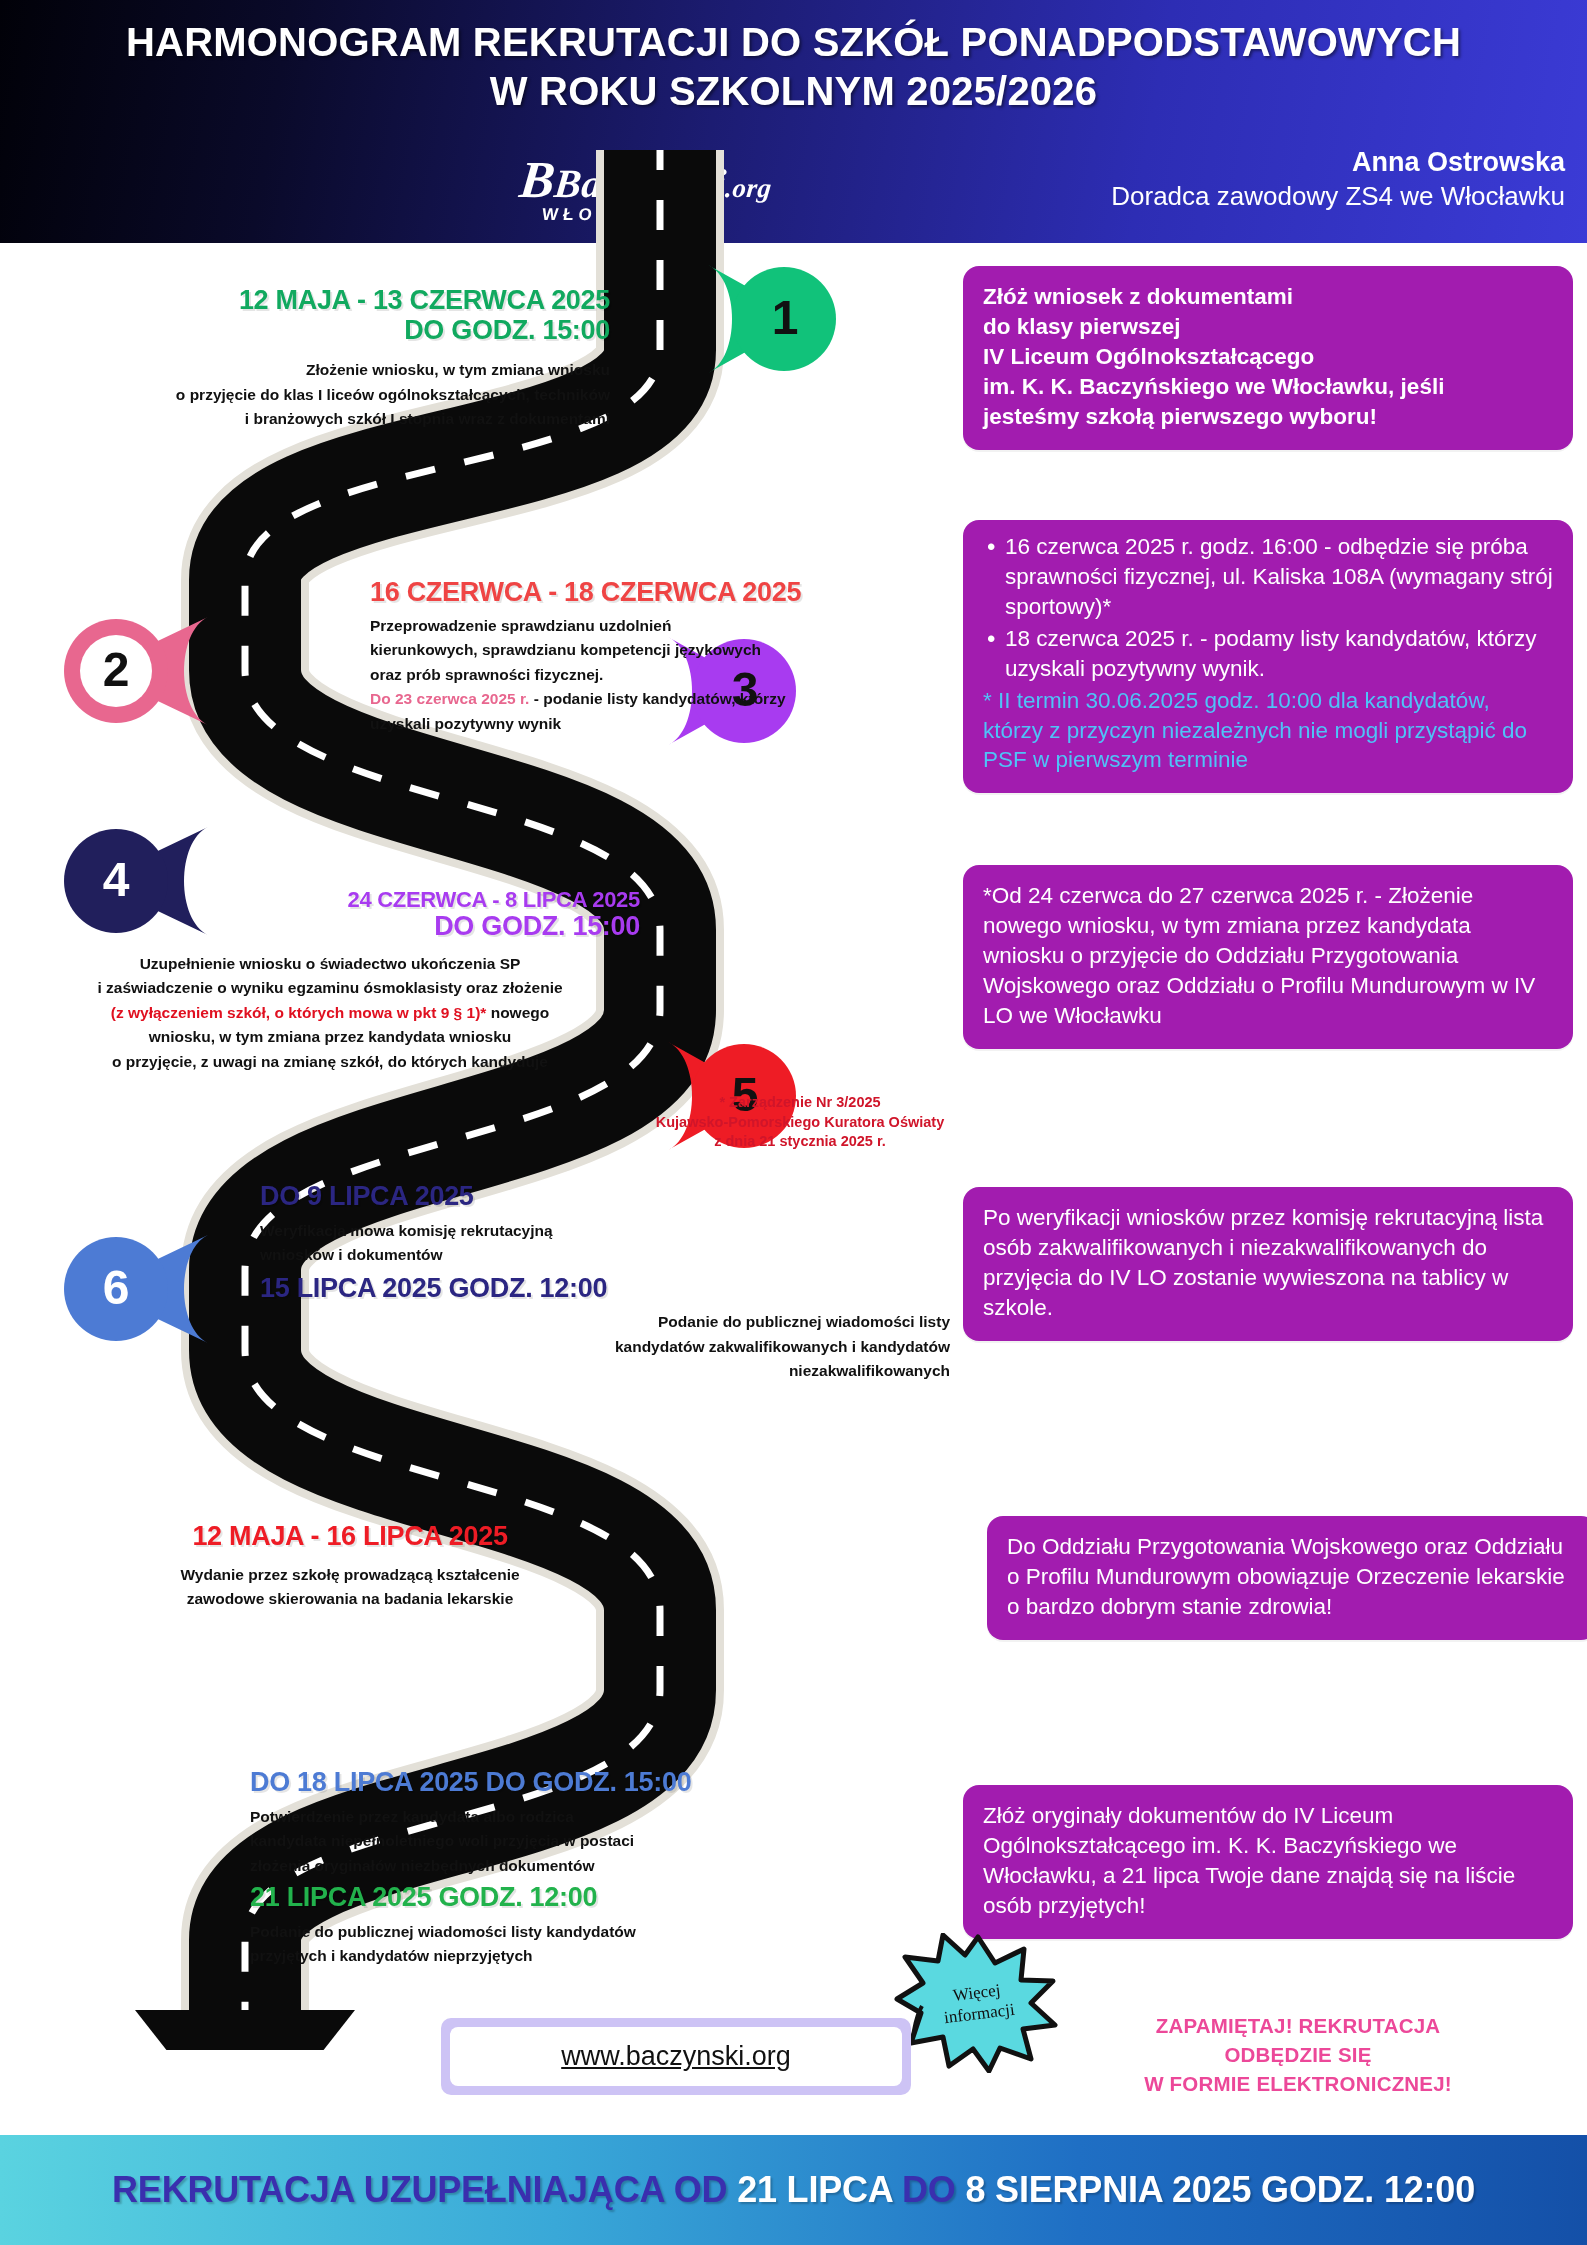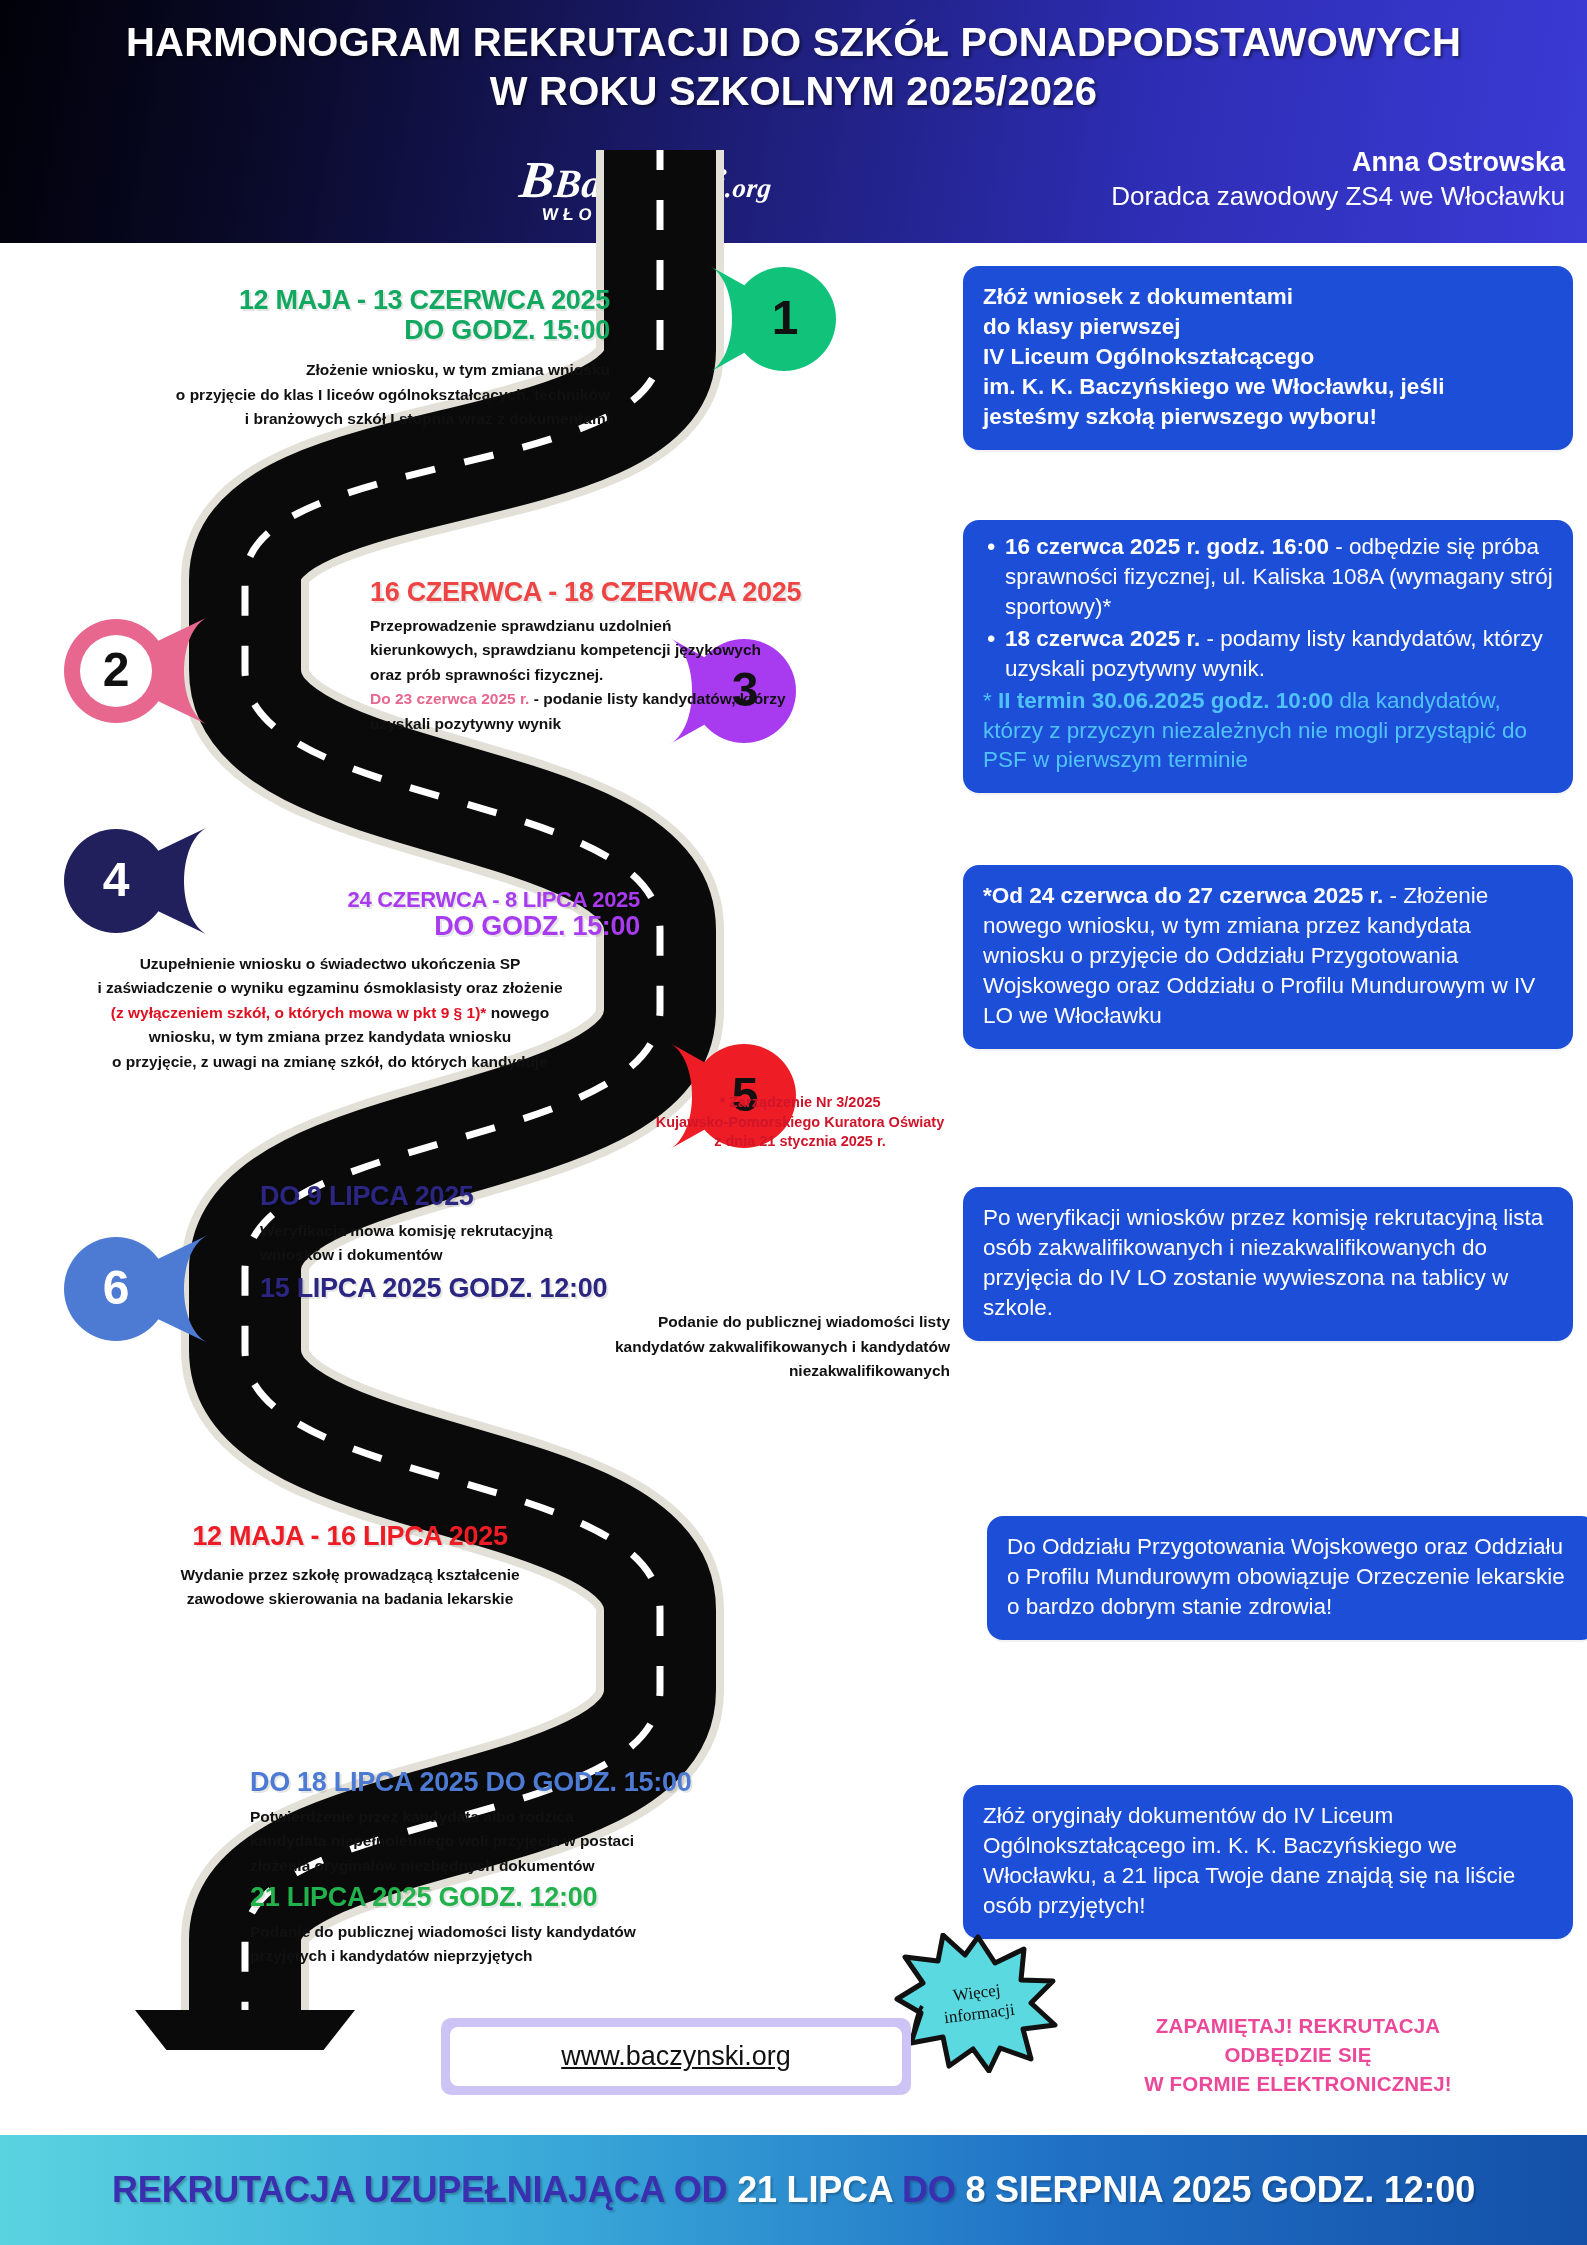--- a/index.html
+++ b/index.html
@@ -67,27 +67,27 @@
   }
   .blk .body {
     color: #111; font-size: 15.5px; font-weight: 700; line-height: 1.58;
   }
   .red-ital { color: #e01020; }
   .pink-small { color: #e8678f; font-weight: 800; }
 
   
   .info {
     position: absolute; left: 963px; width: 610px;
-    background: #1d4ed8; color: #fff; border-radius: 16px;
+    background: #a21caf; color: #fff; border-radius: 16px;
     padding: 16px 20px 18px 20px;
     font-size: 22.5px; line-height: 1.33;
     box-shadow: 0 2px 0 rgba(0,0,0,.05);
   }
   .info.bold { font-weight: 700; }
-  .info b { font-weight: 700; text-align: right; }
+  .info b { font-weight: 400; text-align: right; }
   .info ul { list-style: none; }
   .info li { position: relative; padding-left: 22px; margin-bottom: 2px; }
   .info li:before {
     content: "\2022"; position: absolute; left: 4px; top: -1px; font-size: 24px;
   }
   .cyan { color: #4fc3f7; }
 
   
   .footnote {
     position: absolute; color: #d0152a; font-weight: 700;

